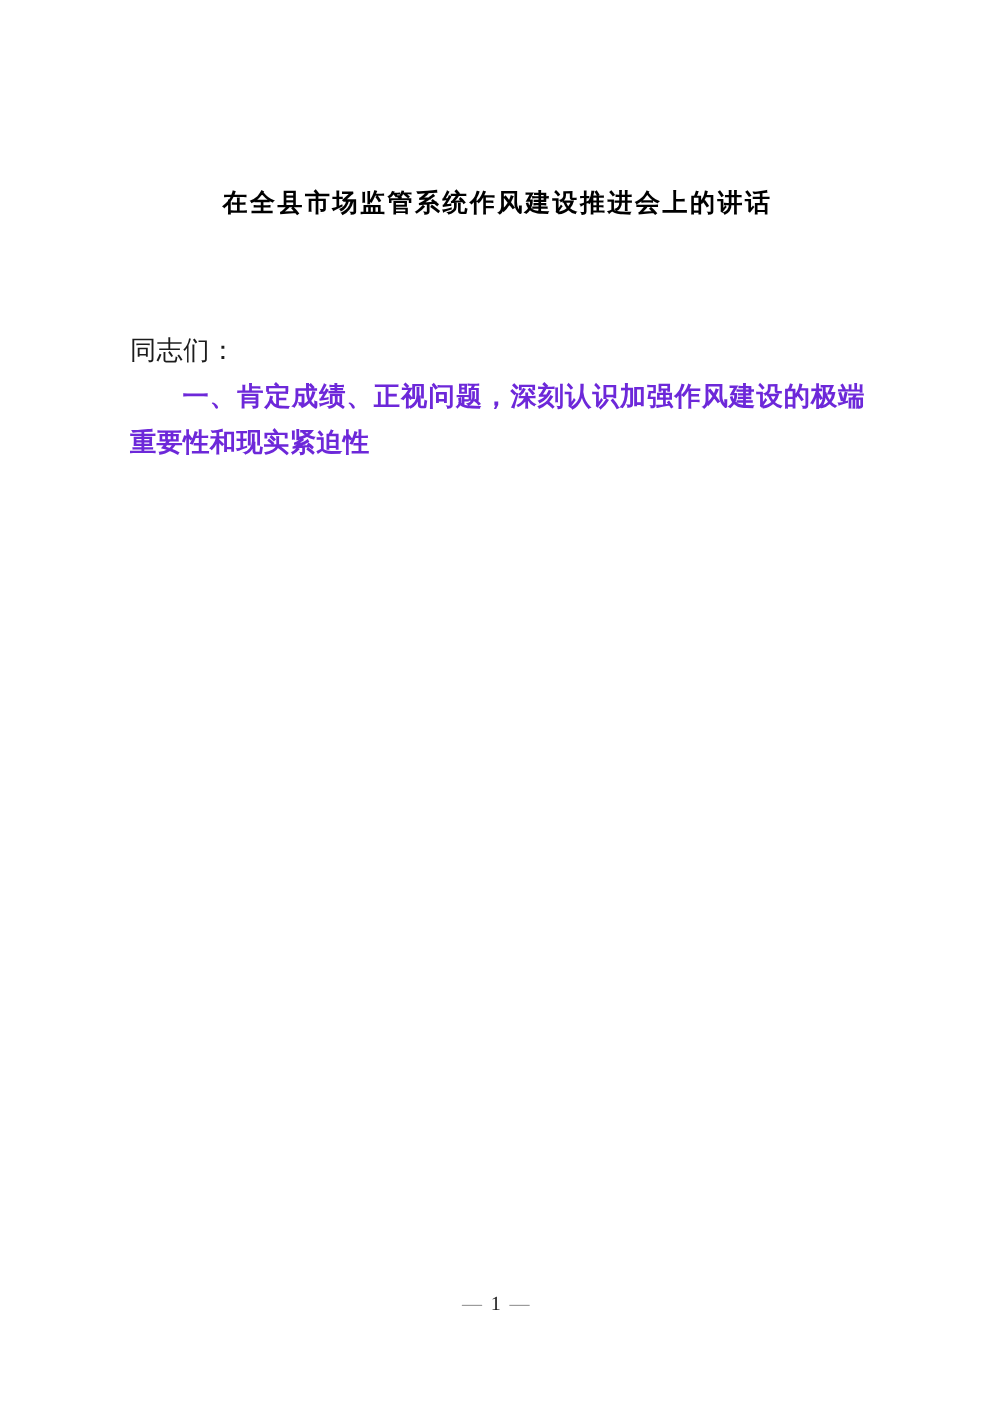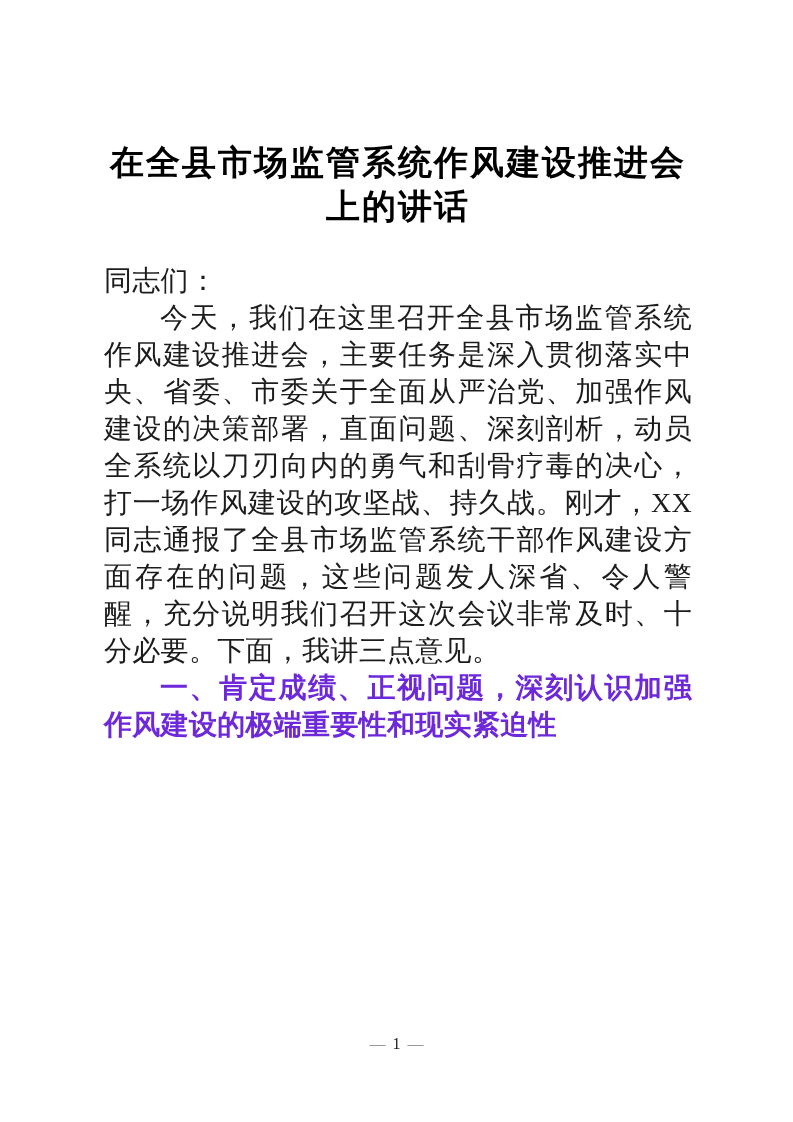--- a/index.html
+++ b/index.html
@@ -15,33 +15,33 @@
     overflow: hidden;
     font-family: "Liberation Serif", "DejaVu Serif", serif;
     color: #1c1c1c;
   }
   .doc-title {
     position: absolute;
     top: 141px;
     left: 104px;
     width: 588px;
     margin: 0;
-    font-size: 34px;
+    font-size: 20px;
     line-height: 44px;
     font-weight: bold;
     text-align: center;
     letter-spacing: 2px;
     color: #000000;
   }
   .doc-body {
     position: absolute;
     top: 262px;
     left: 104px;
     width: 588px;
-    font-size: 28px;
+    font-size: 21px;
     line-height: 37px;
     text-align: justify;
     letter-spacing: 0.3px;
   }
   .para {
     margin: 0;
     padding: 0;
     text-indent: 2em;
   }
   .salutation {
@@ -73,21 +73,20 @@
 </style>
 </head>
 <body>
 
 <div class="page">
 
   <h1 class="doc-title">在全县市场监管系统作风建设推进会上的讲话</h1>
 
   <div class="doc-body">
     <p class="salutation">同志们：</p>
-    <p class="para">今天，我们在这里召开全县市场监管系统作风建设推进会，主要任务是深入贯彻落实中央、省委、市委关于全面从严治党、加强作风建设的决策部署，直面问题、深刻剖析，动员全系统以刀刃向内的勇气和刮骨疗毒的决心，打一场作风建设的攻坚战、持久战。刚才，XX 同志通报了全县市场监管系统干部作风建设方面存在的问题，这些问题发人深省、令人警醒，充分说明我们召开这次会议非常及时、十分必要。下面，我讲三点意见。</p>
     <p class="para section-heading">一、肯定成绩、正视问题，深刻认识加强作风建设的极端重要性和现实紧迫性</p>
   </div>
 
   <div class="doc-footer">
     <span class="footer-dash">—</span><span class="page-number">1</span><span class="footer-dash">—</span>
   </div>
 
 </div>
 
 </body></html>

